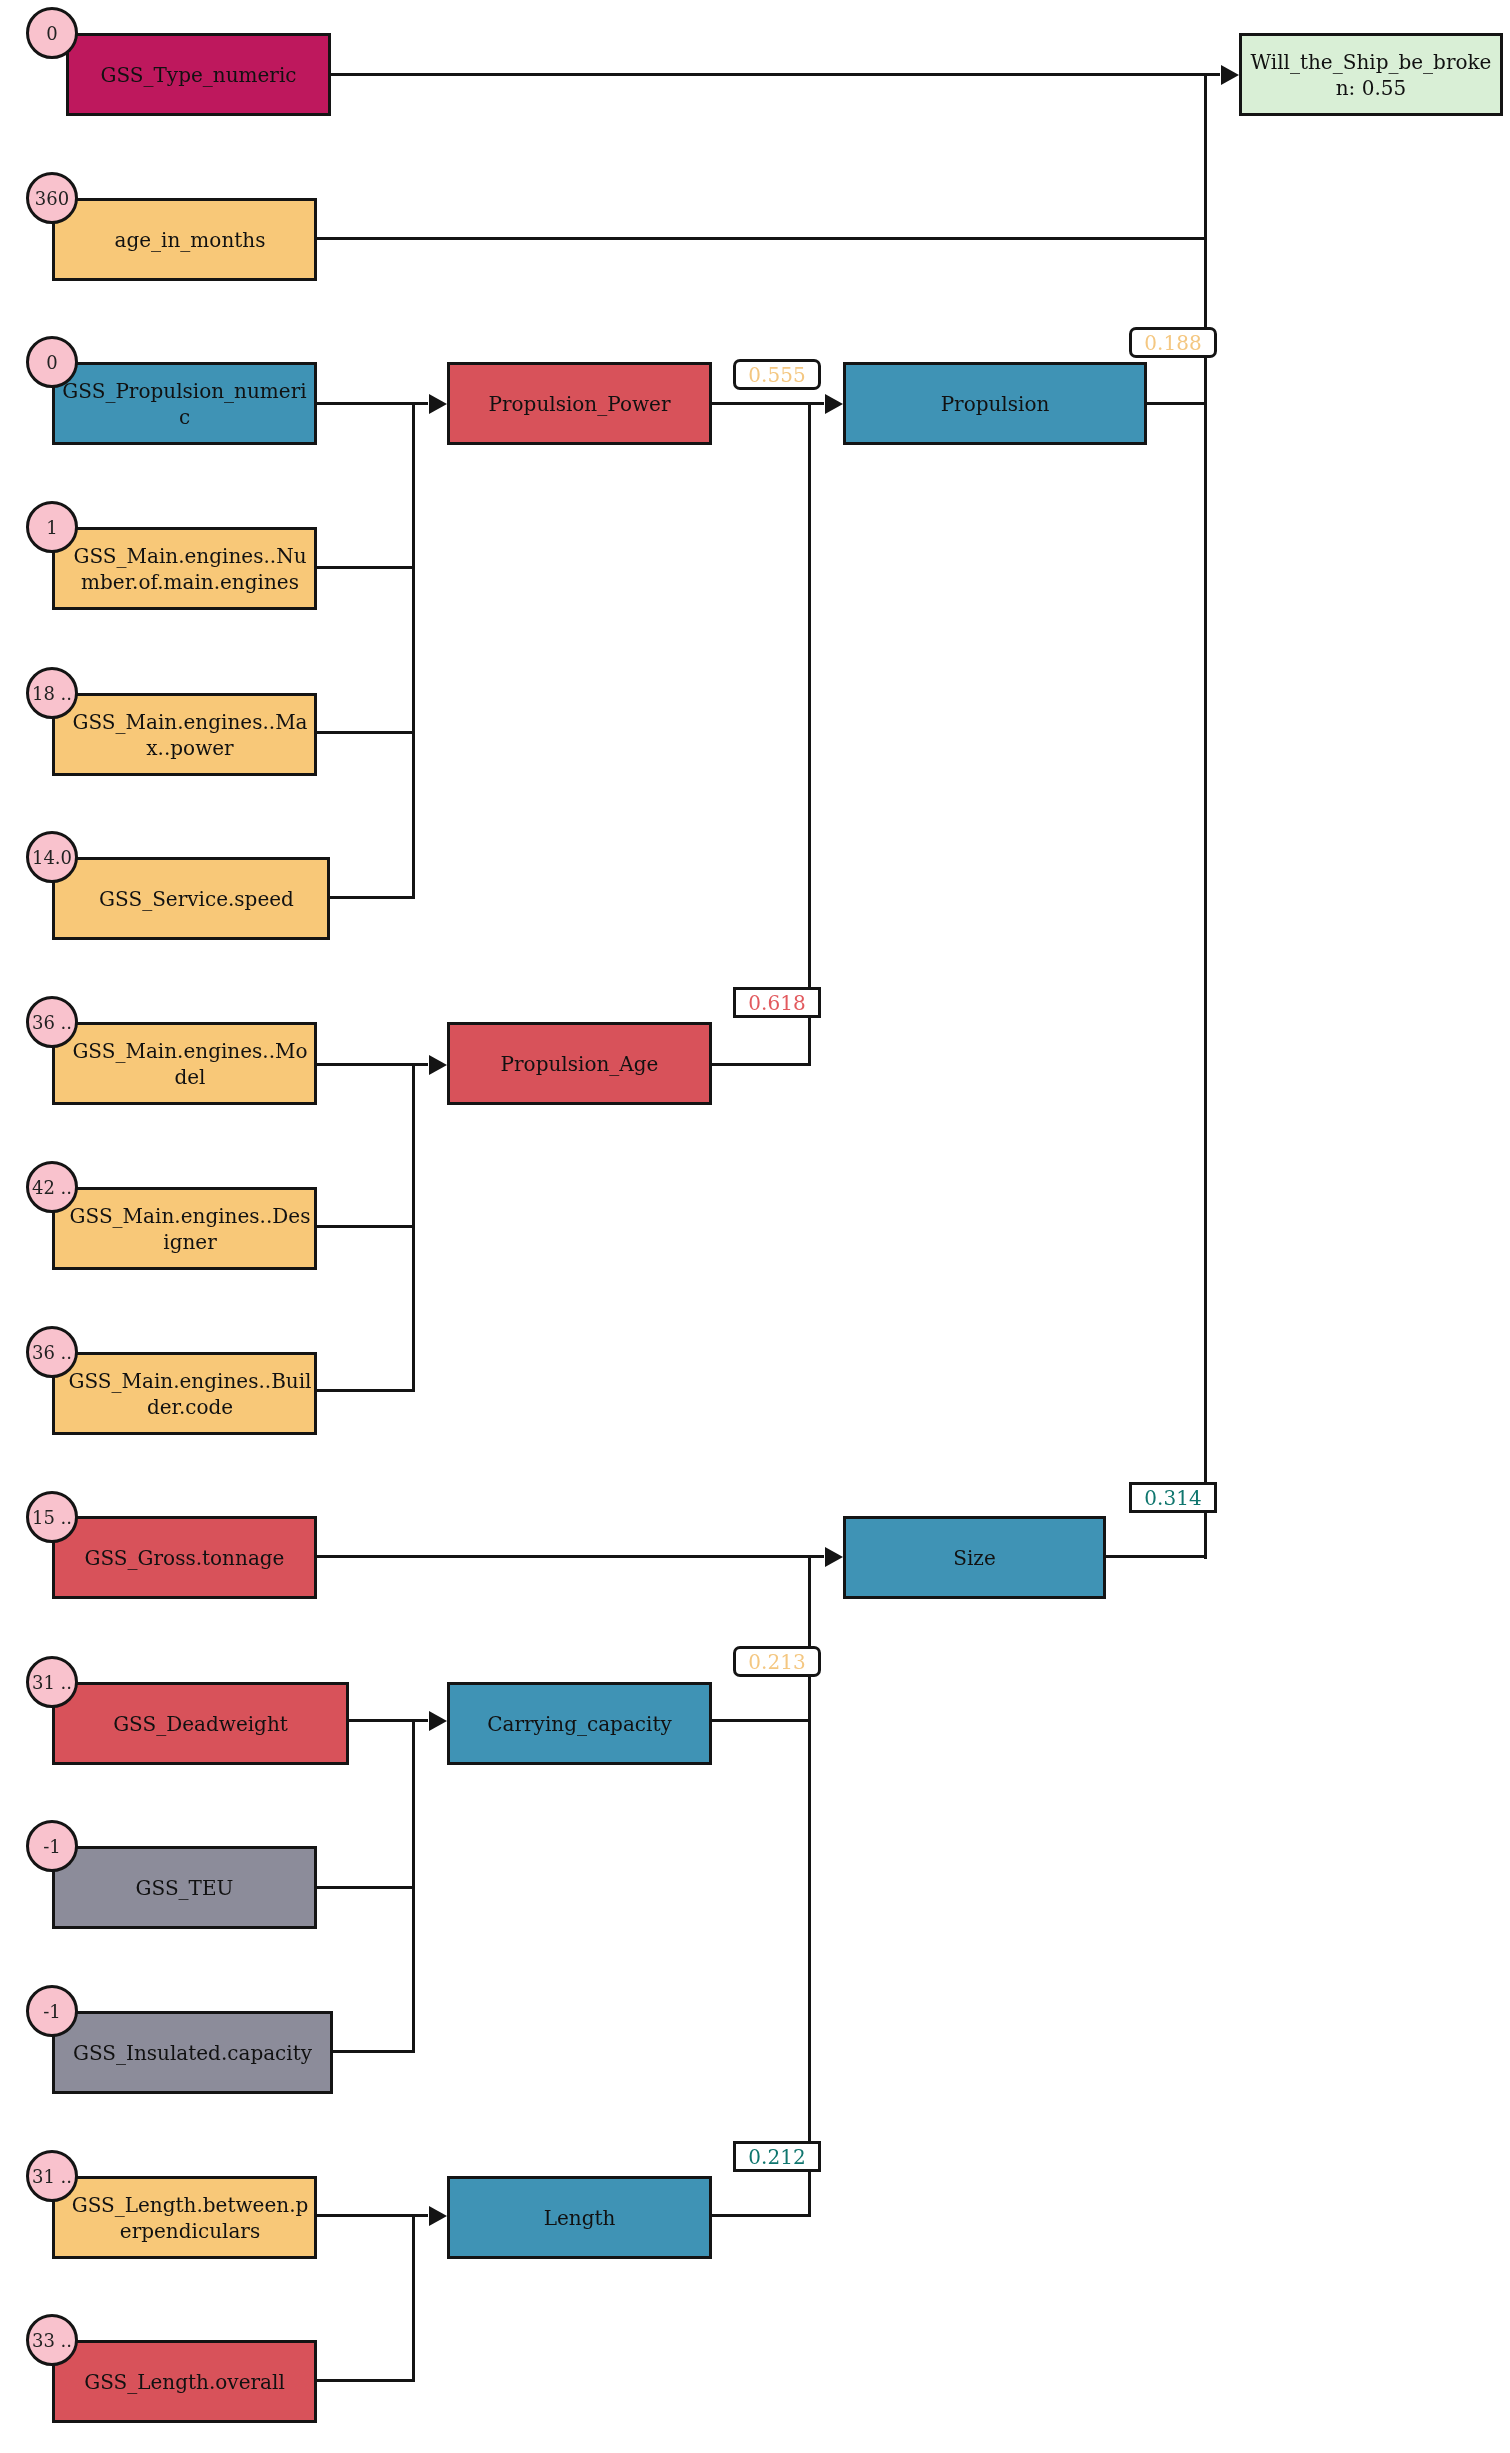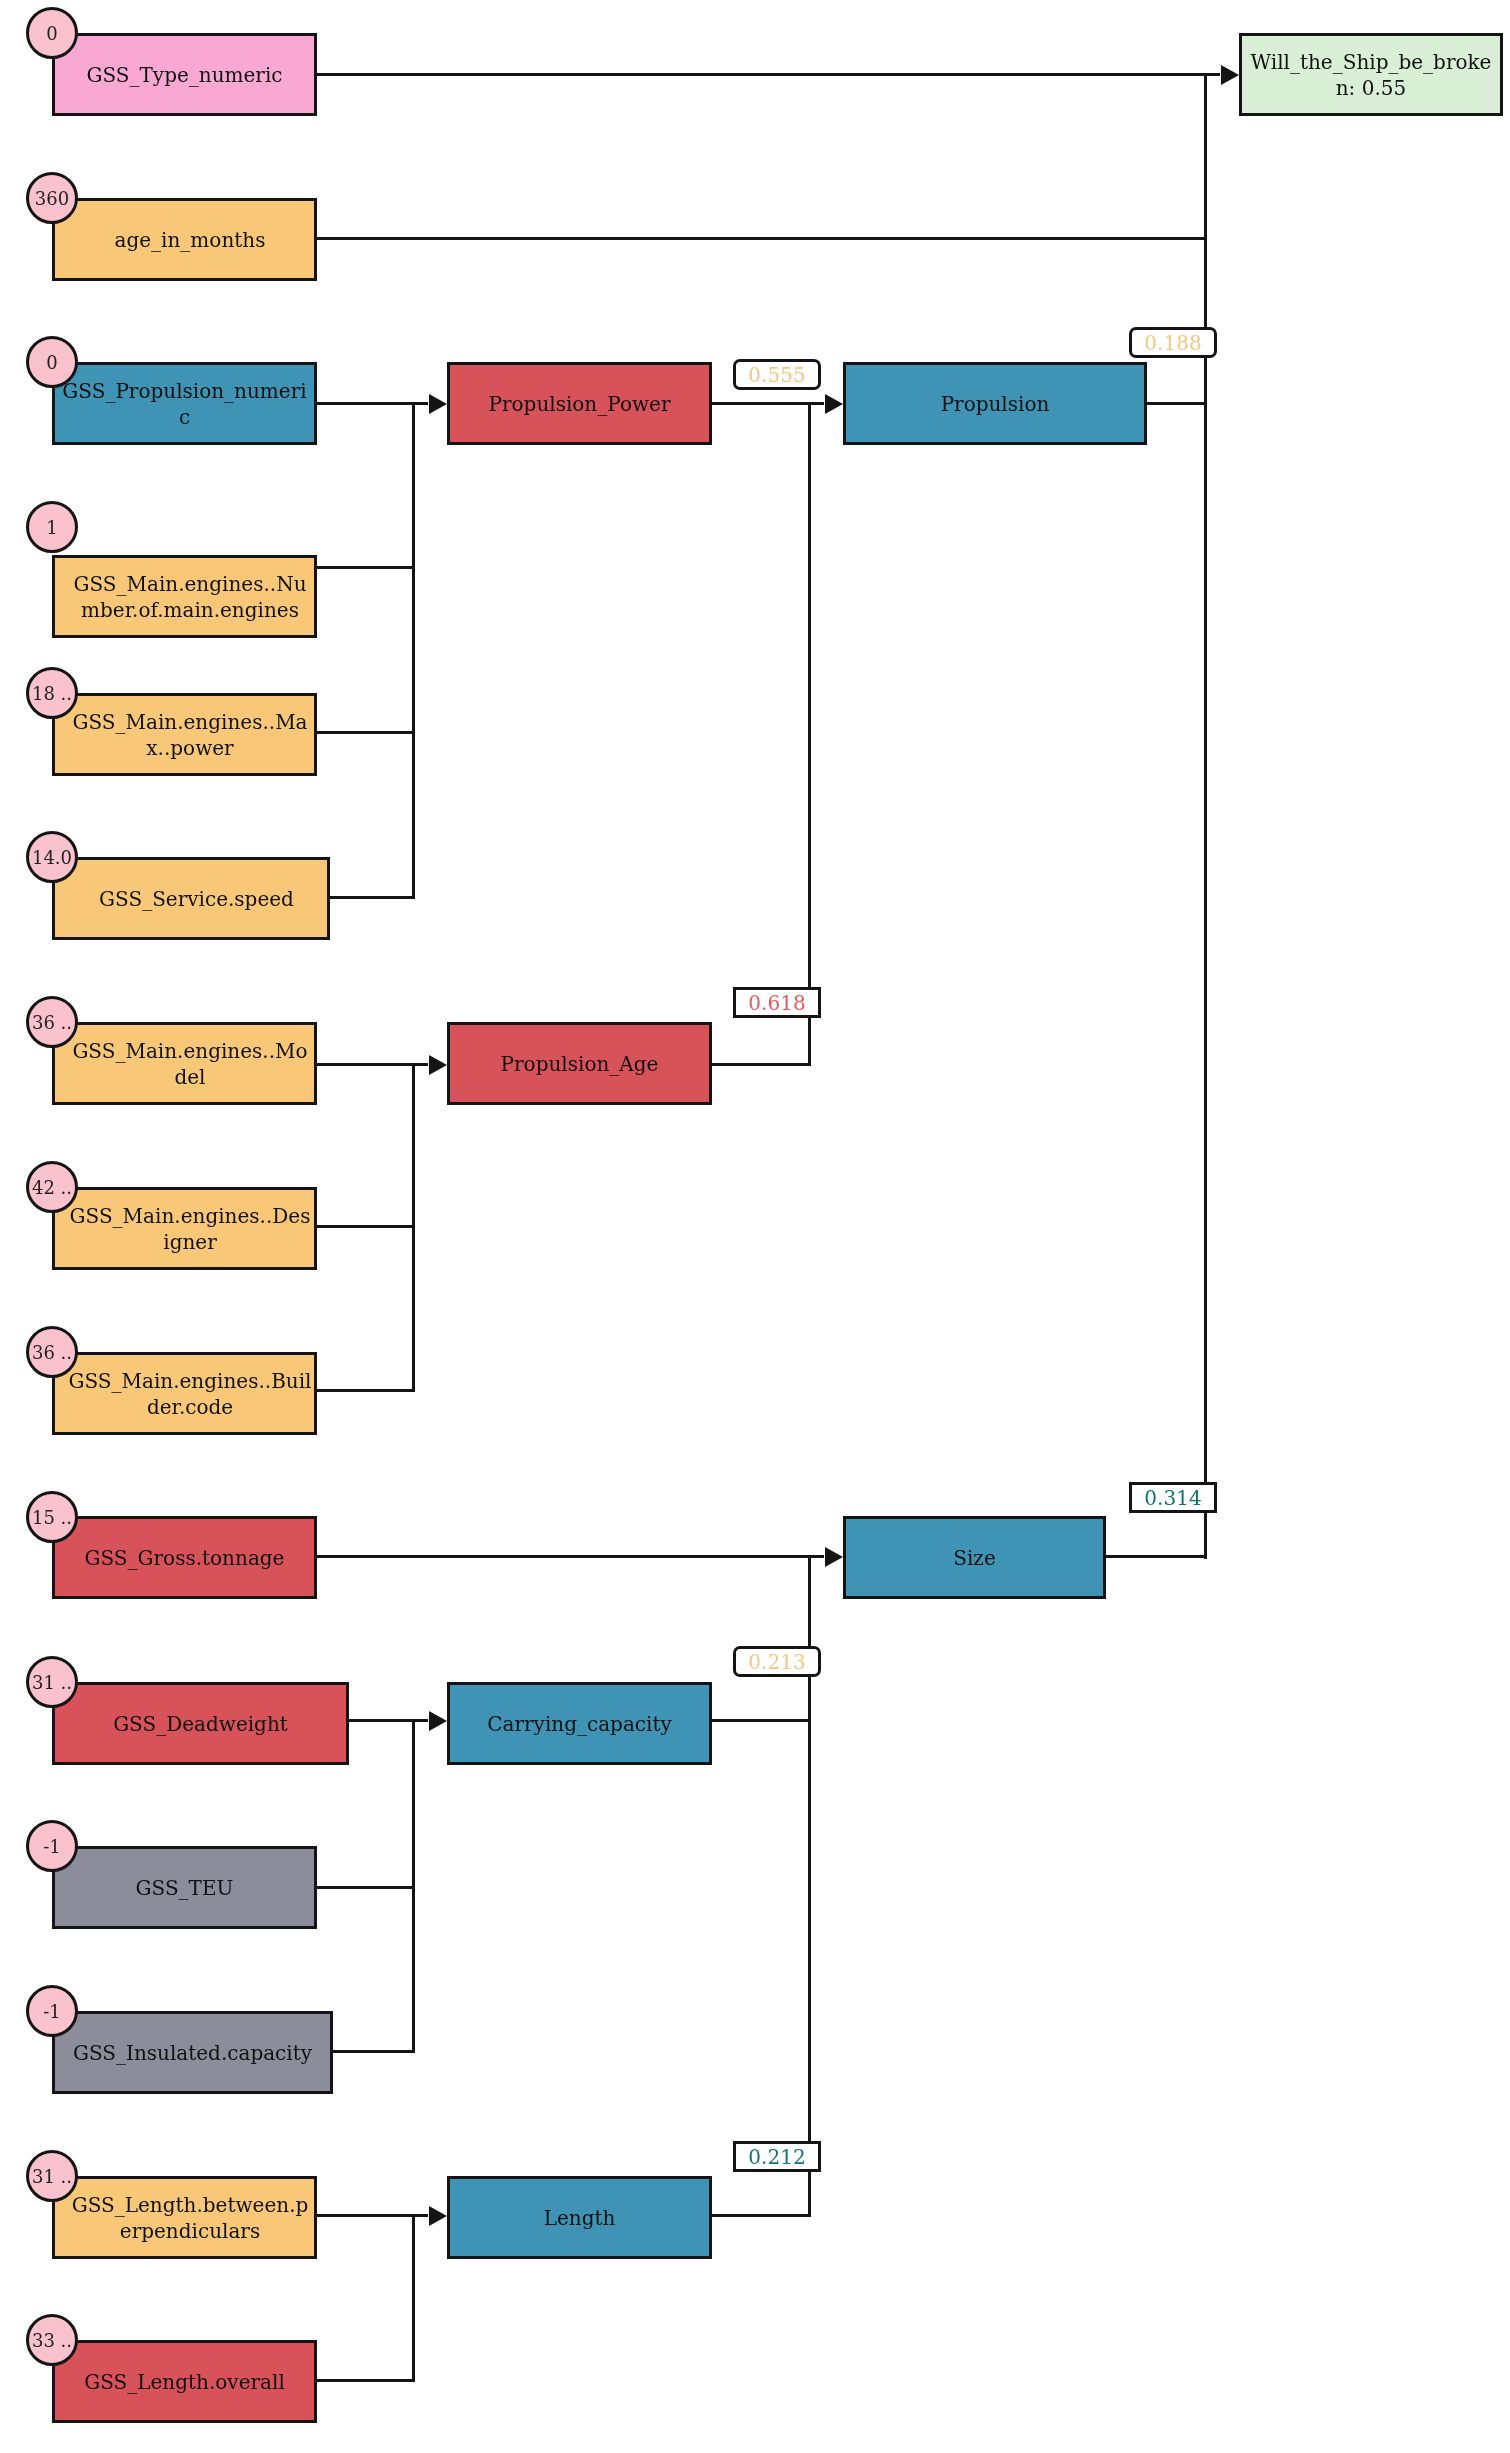--- a/index.html
+++ b/index.html
@@ -21,21 +21,21 @@
     position:absolute;height:83px;box-sizing:border-box;
     border:3px solid #141414;
     display:flex;align-items:center;justify-content:center;
     text-align:center;font-size:20px;line-height:1.3;color:#111;
     word-break:break-all;padding:0 2px;
   }
   .node::after{
     content:"";position:absolute;z-index:-1;
     left:6px;top:6px;width:100%;height:100%;background:#a6a6a6;
   }
-  .c-blue{background:#f9a8d4;}
+  .c-blue{background:#be185d;margin-left:14px;}
   .c-teal{background:#3f93b5;}
   .c-yellow{background:#f8c878;padding-left:13px;}
   .c-red{background:#d8525a;}
   .c-gray{background:#8c8c9a;}
   .c-green{background:#d9efd6;}
   
   .badge{
     position:absolute;width:52px;height:52px;border-radius:50%;
     box-sizing:border-box;border:3px solid #141414;background:#f9c2cd;
     display:flex;align-items:center;justify-content:center;
@@ -103,21 +103,21 @@
 
   <div class="node c-blue" style="left:52px;top:33px;width:265px">
       <span>GSS_Type_numeric</span>
     </div>
   <div class="node c-yellow" style="left:52px;top:198px;width:265px">
       <span>age_in_months</span>
     </div>
   <div class="node c-teal" style="left:52px;top:362px;width:265px">
       <span>GSS_Propulsion_numeric</span>
     </div>
-  <div class="node c-yellow" style="left:52px;top:555px;width:265px">
+  <div class="node c-yellow" style="left:52px;top:527px;width:265px">
       <span>GSS_Main.engines..Number.of.main.engines</span>
     </div>
   <div class="node c-yellow" style="left:52px;top:693px;width:265px">
       <span>GSS_Main.engines..Max..power</span>
     </div>
   <div class="node c-yellow" style="left:52px;top:857px;width:278px">
       <span>GSS_Service.speed</span>
     </div>
   <div class="node c-yellow" style="left:52px;top:1022px;width:265px">
       <span>GSS_Main.engines..Model</span>

